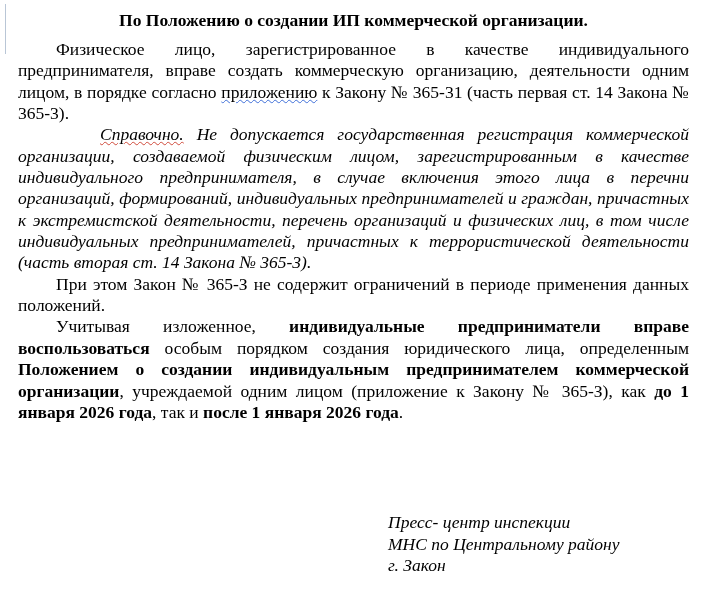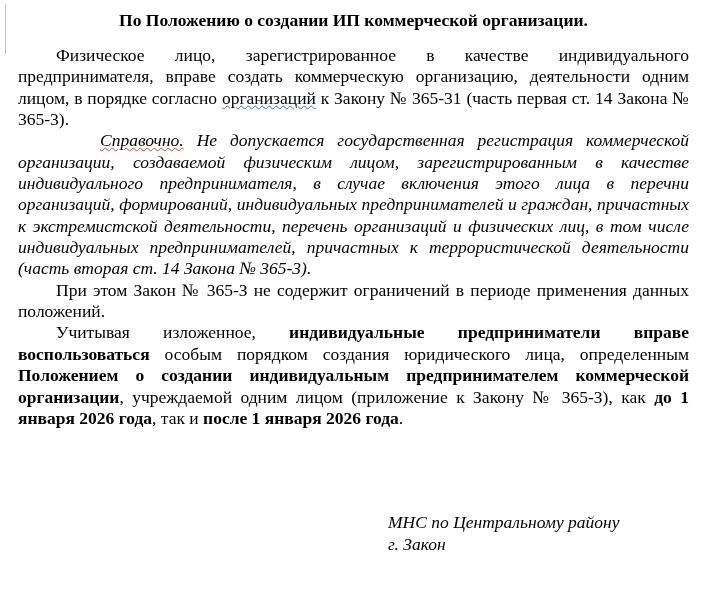--- a/index.html
+++ b/index.html
@@ -27,21 +27,21 @@
     top: 4px;
     width: 1px;
     height: 50px;
     background: #b9c6d6;
   }
   .title {
     text-align: center;
     font-weight: bold;
     font-size: 17.5px;
     line-height: 1.2;
-    margin: 0 0 14px 0;
+    margin: 0 0 8px 0;
   }
   p.body-par {
     margin: 0;
     font-size: 17.5px;
     line-height: 1.22;
     text-align: justify;
     text-indent: 38px;
     hyphens: none;
   }
   p.italic-par {
@@ -79,33 +79,34 @@
 </head>
 <body>
 
 <div class="page">
 
   <div class="left-rule"></div>
 
   <h1 class="title">По Положению о создании ИП коммерческой организации.</h1>
 
   <p class="body-par">
-    <span>Физическое лицо, зарегистрированное в качестве индивидуального предпринимателя, вправе создать коммерческую организацию, деятельности одним лицом, в порядке согласно </span><span class="spelled-blue">организаций</span><span> к Закону № 365-31 (часть первая ст. 14 Закона № 365-3).</span>
+    <span>Физическое лицо, зарегистрированное в качестве индивидуального предпринимателя, вправе создать коммерческую организацию, деятельности одним лицом, в порядке согласно </span><span class="spelled-blue">приложению</span><span> к Закону № 365-31 (часть первая ст. 14 Закона № 365-3).</span>
   </p>
 
   <p class="italic-par">
     <span class="spelled">Справочно.</span><span> Не допускается государственная регистрация коммерческой организации, создаваемой физическим лицом, зарегистрированным в качестве индивидуального предпринимателя, в случае включения этого лица в перечни организаций, формирований, индивидуальных предпринимателей и граждан, причастных к экстремистской деятельности, перечень организаций и физических лиц, в том числе индивидуальных предпринимателей, причастных к террористической деятельности (часть вторая ст. 14 Закона № 365-3).</span>
   </p>
 
   <p class="body-par">
     <span>При этом Закон № 365-З не содержит ограничений в периоде применения данных положений.</span>
   </p>
 
   <p class="body-par">
     <span>Учитывая изложенное, </span><b>индивидуальные предприниматели вправе воспользоваться</b><span> особым порядком создания юридического лица, определенным </span><b>Положением о создании индивидуальным предпринимателем коммерческой организации</b><span>, учреждаемой одним лицом (приложение к Закону № 365-З), как </span><b>до 1 января 2026 года</b><span>, так и </span><b>после 1 января 2026 года</b><span>.</span>
   </p>
 
   <div class="signature">
+    <div class="sig-line">Пресс- центр инспекции</div>
     <div class="sig-line">МНС по Центральному району</div>
     <div class="sig-line">г. Закон</div>
   </div>
 
 </div>
 
 </body></html>

